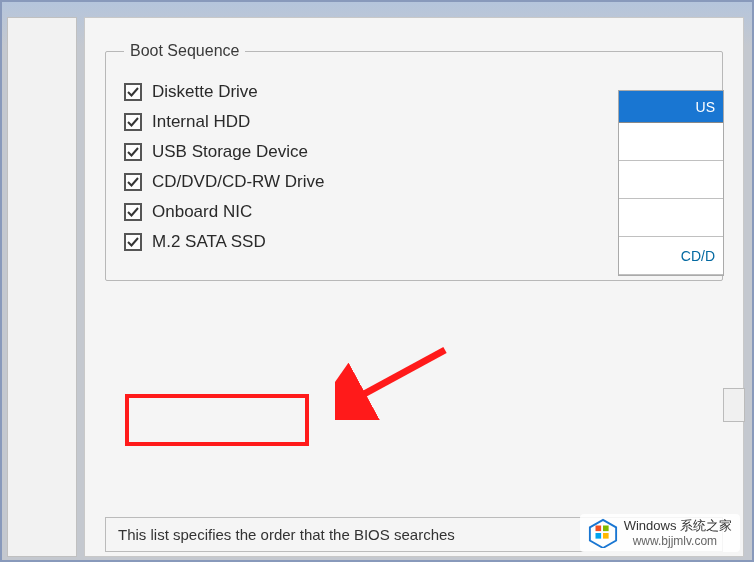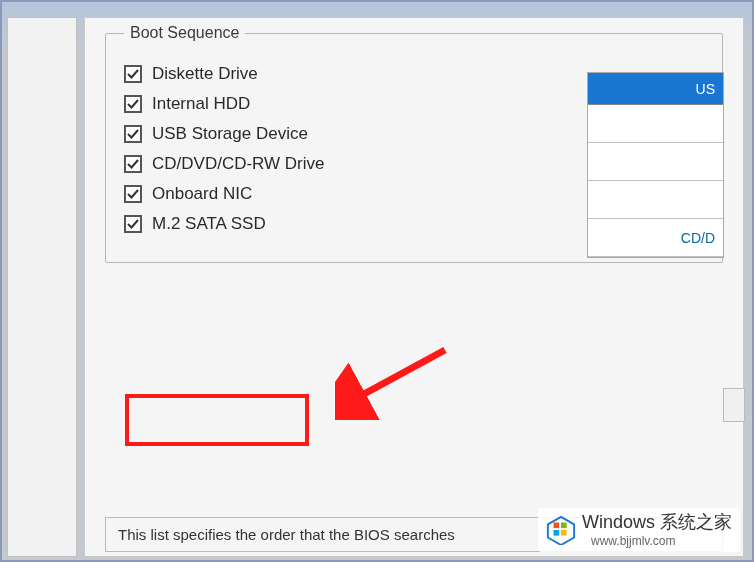--- a/index.html
+++ b/index.html
@@ -39,21 +39,21 @@
       left: 82px;
       width: 660px;
       height: 540px;
       background: #f5f5f5;
       border: 1px solid #c8c8c8;
       padding: 0 20px;
     }
     fieldset {
       border: 1px solid #b8b8b8;
       border-radius: 2px;
-      margin-top: 6px;
+      margin-top: 24px;
       padding: 12px 18px 18px 18px;
       position: relative;
     }
     legend {
       padding: 0 6px;
       font-size: 16px;
       color: #3a3a3a;
       font-weight: 400;
     }
     .checkbox-row {
@@ -107,21 +107,21 @@
       background: #2a6fcf;
     }
     .radio-label {
       font-size: 17px;
       color: #2a2a2a;
     }
     .side-table {
       position: absolute;
       top: 30px;
       right: -2px;
-      width: 137px;
+      width: 106px;
       border: 1px solid #aaa;
       background: #fff;
     }
     .side-table-header {
       background: #1976d2;
       color: #fff;
       height: 32px;
       display: flex;
       align-items: center;
       justify-content: flex-end;
@@ -190,21 +190,21 @@
       width: 30px;
       height: 30px;
     }
     .watermark-text {
       display: flex;
       flex-direction: column;
       font-size: 12px;
       line-height: 1.2;
     }
     .watermark-text .line1 {
-      font-size: 18px;
+      font-size: 13px;
       color: #333;
     }
     .watermark-text .line2 {
       font-size: 12px;
       color: #666;
       margin-left: 9px;
     }
   </style>
 </head>
 <body>

